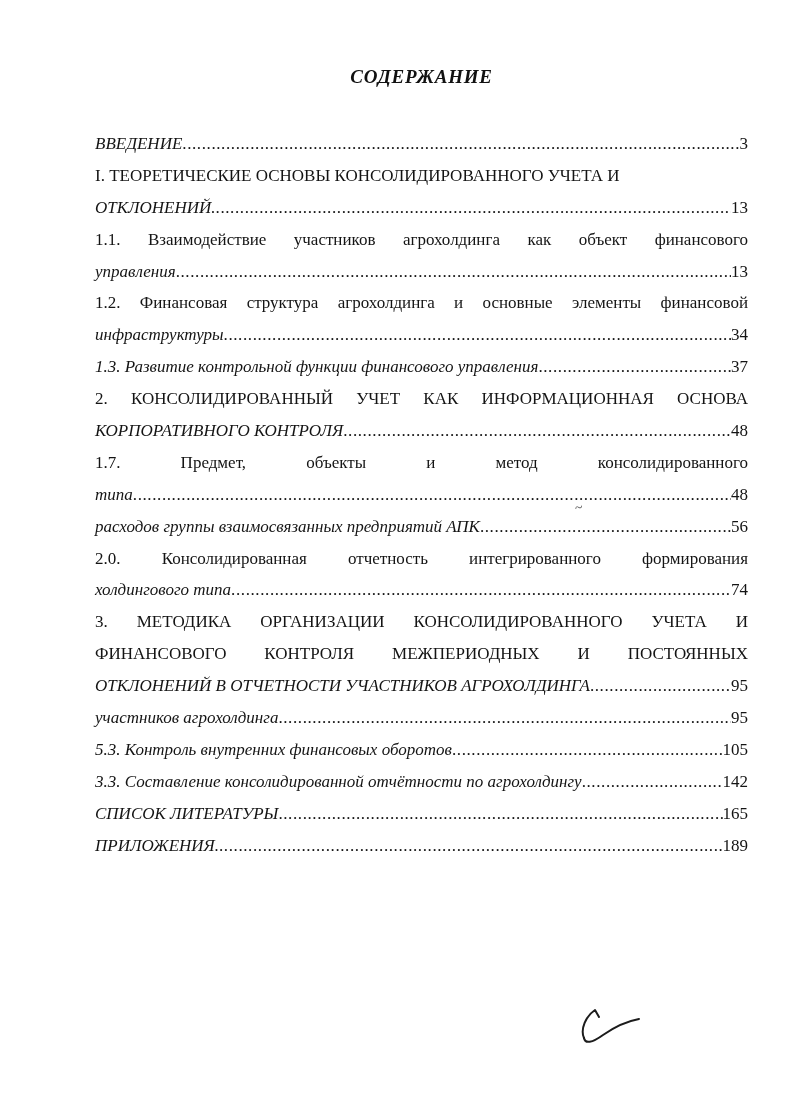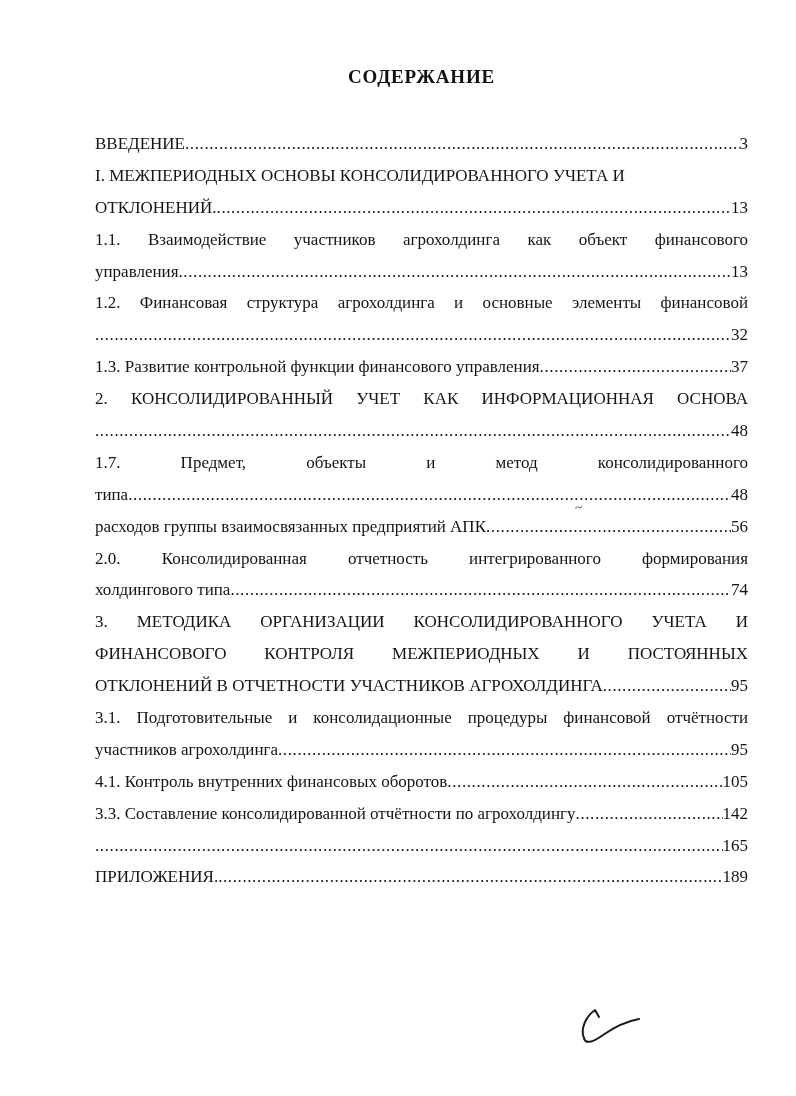--- a/index.html
+++ b/index.html
@@ -13,31 +13,32 @@
     overflow:hidden;
   }
   .title {
     position:absolute;
     left:95px; top:62px; width:653px;
     text-align:center;
     font-size:19px; font-weight:bold;
     letter-spacing:0.8px;
     line-height:30px;
     color:#111;
+    font-style:italic;
   }
   .content {
     position:absolute;
     left:95px; top:128px; width:653px;
     font-size:17px;
     line-height:31.9px;
   }
   .l { height:31.9px; white-space:nowrap; }
   .just { text-align:justify; text-align-last:justify; white-space:normal; }
   .lead { display:flex; align-items:baseline; }
-  .lead .t { white-space:pre; }
+  .lead .t { white-space:pre;font-style:italic; }
   .lead .dots {
     flex:1 1 auto;
     overflow:hidden;
     white-space:nowrap;
     letter-spacing:0.6px;
   }
   .lead .dots::after {
     content:"..........................................................................................................................................................................................";
   }
   .lead .pg { white-space:pre; }
@@ -68,52 +69,54 @@
   <div class="title">СОДЕРЖАНИЕ</div>
 
   <div class="content">
 
     <div class="l lead">
       <span class="t">ВВЕДЕНИЕ</span>
       <span class="dots"></span>
       <span class="pg">3</span>
     </div>
 
-    <div class="l">I. МЕЖПЕРИОДНЫХ ОСНОВЫ КОНСОЛИДИРОВАННОГО УЧЕТА И</div>
+    <div class="l">I. ТЕОРЕТИЧЕСКИЕ ОСНОВЫ КОНСОЛИДИРОВАННОГО УЧЕТА И</div>
 
     <div class="l lead">
       <span class="t">ОТКЛОНЕНИЙ.</span>
       <span class="dots"></span>
       <span class="pg">13</span>
     </div>
 
     <div class="l just">1.1. Взаимодействие участников агрохолдинга как объект финансового</div>
 
     <div class="l lead">
       <span class="t">управления</span>
       <span class="dots"></span>
       <span class="pg">13</span>
     </div>
 
     <div class="l just">1.2. Финансовая структура агрохолдинга и основные элементы финансовой</div>
 
     <div class="l lead">
+      <span class="t">инфраструктуры</span>
       <span class="dots"></span>
-      <span class="pg">32</span>
+      <span class="pg">34</span>
     </div>
 
     <div class="l lead">
       <span class="t">1.3. Развитие контрольной функции финансового управления</span>
       <span class="dots"></span>
       <span class="pg">37</span>
     </div>
 
     <div class="l just">2. КОНСОЛИДИРОВАННЫЙ УЧЕТ КАК ИНФОРМАЦИОННАЯ ОСНОВА</div>
 
     <div class="l lead">
+      <span class="t">КОРПОРАТИВНОГО КОНТРОЛЯ</span>
       <span class="dots"></span>
       <span class="pg">48</span>
     </div>
 
     <div class="l just">1.7. Предмет, объекты и метод консолидированного</div>
 
     <div class="l lead">
       <span class="t">типа</span>
       <span class="dots"></span>
       <span class="pg">48</span>
@@ -136,42 +139,42 @@
 
     <div class="l just">3. МЕТОДИКА ОРГАНИЗАЦИИ КОНСОЛИДИРОВАННОГО УЧЕТА И</div>
     <div class="l just">ФИНАНСОВОГО КОНТРОЛЯ МЕЖПЕРИОДНЫХ И ПОСТОЯННЫХ</div>
 
     <div class="l lead">
       <span class="t">ОТКЛОНЕНИЙ В ОТЧЕТНОСТИ УЧАСТНИКОВ АГРОХОЛДИНГА</span>
       <span class="dots"></span>
       <span class="pg">95</span>
     </div>
 
-    <div class="l just">3.1. Подготовительные и консолидационные процедуры финансовой отчётности</div>
 
     <div class="l lead">
       <span class="t">участников агрохолдинга</span>
       <span class="dots"></span>
       <span class="pg">95</span>
     </div>
 
     <div class="l lead">
-      <span class="t">4.1. Контроль внутренних финансовых оборотов</span>
+      <span class="t">5.3. Контроль внутренних финансовых оборотов</span>
       <span class="dots"></span>
       <span class="pg">105</span>
     </div>
 
     <div class="l lead">
       <span class="t">3.3. Составление консолидированной отчётности по агрохолдингу</span>
       <span class="dots"></span>
       <span class="pg">142</span>
     </div>
 
 
     <div class="l lead">
+      <span class="t">СПИСОК ЛИТЕРАТУРЫ</span>
       <span class="dots"></span>
       <span class="pg">165</span>
     </div>
 
     <div class="l lead">
       <span class="t">ПРИЛОЖЕНИЯ.</span>
       <span class="dots"></span>
       <span class="pg">189</span>
     </div>
 

